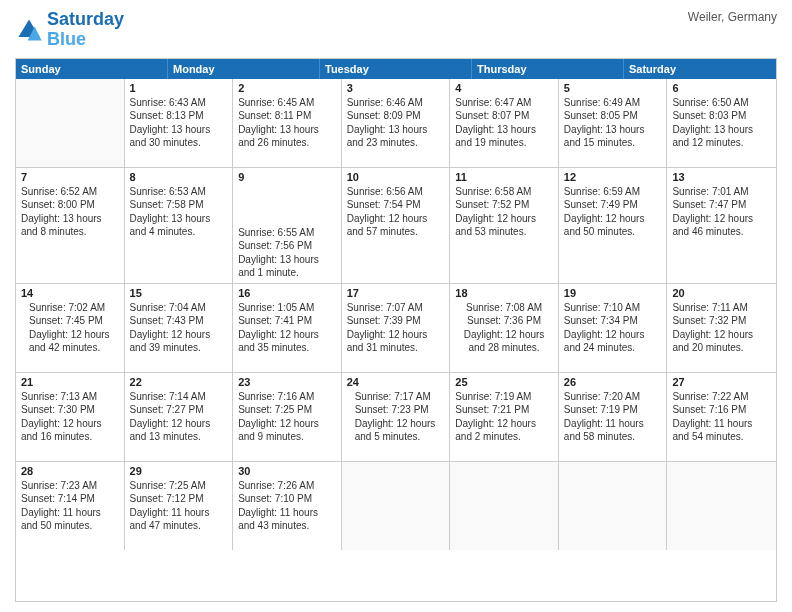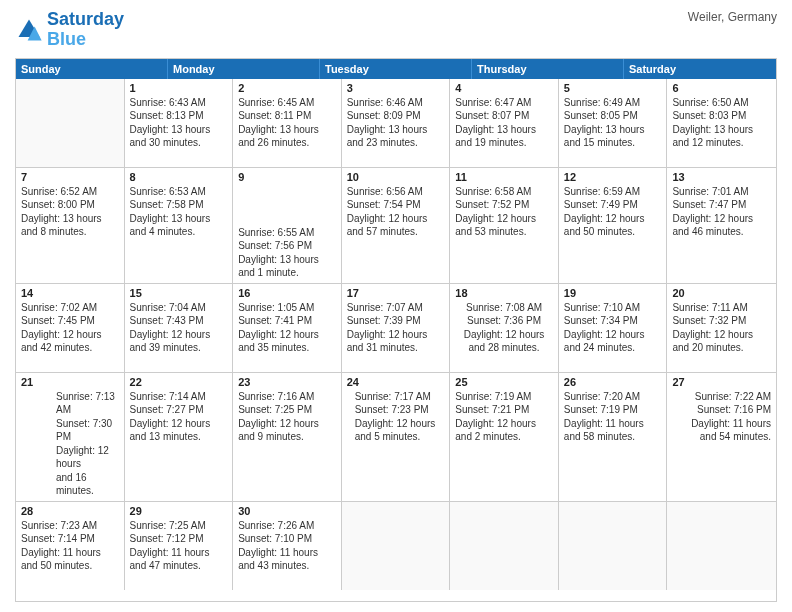--- a/index.html
+++ b/index.html
@@ -225,21 +225,21 @@
             <div class="day-num">13</div>
             <div class="cell-info" style="white-space: pre-line;">Sunrise: 7:01 AM
 Sunset: 7:47 PM
 Daylight: 12 hours
 and 46 minutes.</div>
           </div>
         </div>
         <div class="cal-row">
           <div class="cal-cell">
             <div class="day-num">14</div>
-            <div class="cell-info" style="white-space: pre-line;">Sunrise: 7:02 AM
+            <div class="cell-info" style="white-space: pre-line; margin-left: 8px;">Sunrise: 7:02 AM
 Sunset: 7:45 PM
 Daylight: 12 hours
 and 42 minutes.</div>
           </div>
           <div class="cal-cell">
             <div class="day-num">15</div>
             <div class="cell-info" style="white-space: pre-line;">Sunrise: 7:04 AM
 Sunset: 7:43 PM
 Daylight: 12 hours
 and 39 minutes.</div>
@@ -276,21 +276,21 @@
             <div class="day-num">20</div>
             <div class="cell-info" style="white-space: pre-line;">Sunrise: 7:11 AM
 Sunset: 7:32 PM
 Daylight: 12 hours
 and 20 minutes.</div>
           </div>
         </div>
         <div class="cal-row">
           <div class="cal-cell">
             <div class="day-num">21</div>
-            <div class="cell-info" style="white-space: pre-line; margin-left: 35px;">Sunrise: 7:13 AM
+            <div class="cell-info" style="white-space: pre-line;">Sunrise: 7:13 AM
 Sunset: 7:30 PM
 Daylight: 12 hours
 and 16 minutes.</div>
           </div>
           <div class="cal-cell">
             <div class="day-num">22</div>
             <div class="cell-info" style="white-space: pre-line;">Sunrise: 7:14 AM
 Sunset: 7:27 PM
 Daylight: 12 hours
 and 13 minutes.</div>
@@ -318,21 +318,21 @@
           </div>
           <div class="cal-cell">
             <div class="day-num">26</div>
             <div class="cell-info" style="white-space: pre-line;">Sunrise: 7:20 AM
 Sunset: 7:19 PM
 Daylight: 11 hours
 and 58 minutes.</div>
           </div>
           <div class="cal-cell">
             <div class="day-num">27</div>
-            <div class="cell-info" style="white-space: pre-line; text-align: right;">Sunrise: 7:22 AM
+            <div class="cell-info" style="white-space: pre-line;">Sunrise: 7:22 AM
 Sunset: 7:16 PM
 Daylight: 11 hours
 and 54 minutes.</div>
           </div>
         </div>
         <div class="cal-row">
           <div class="cal-cell">
             <div class="day-num">28</div>
             <div class="cell-info" style="white-space: pre-line;">Sunrise: 7:23 AM
 Sunset: 7:14 PM

